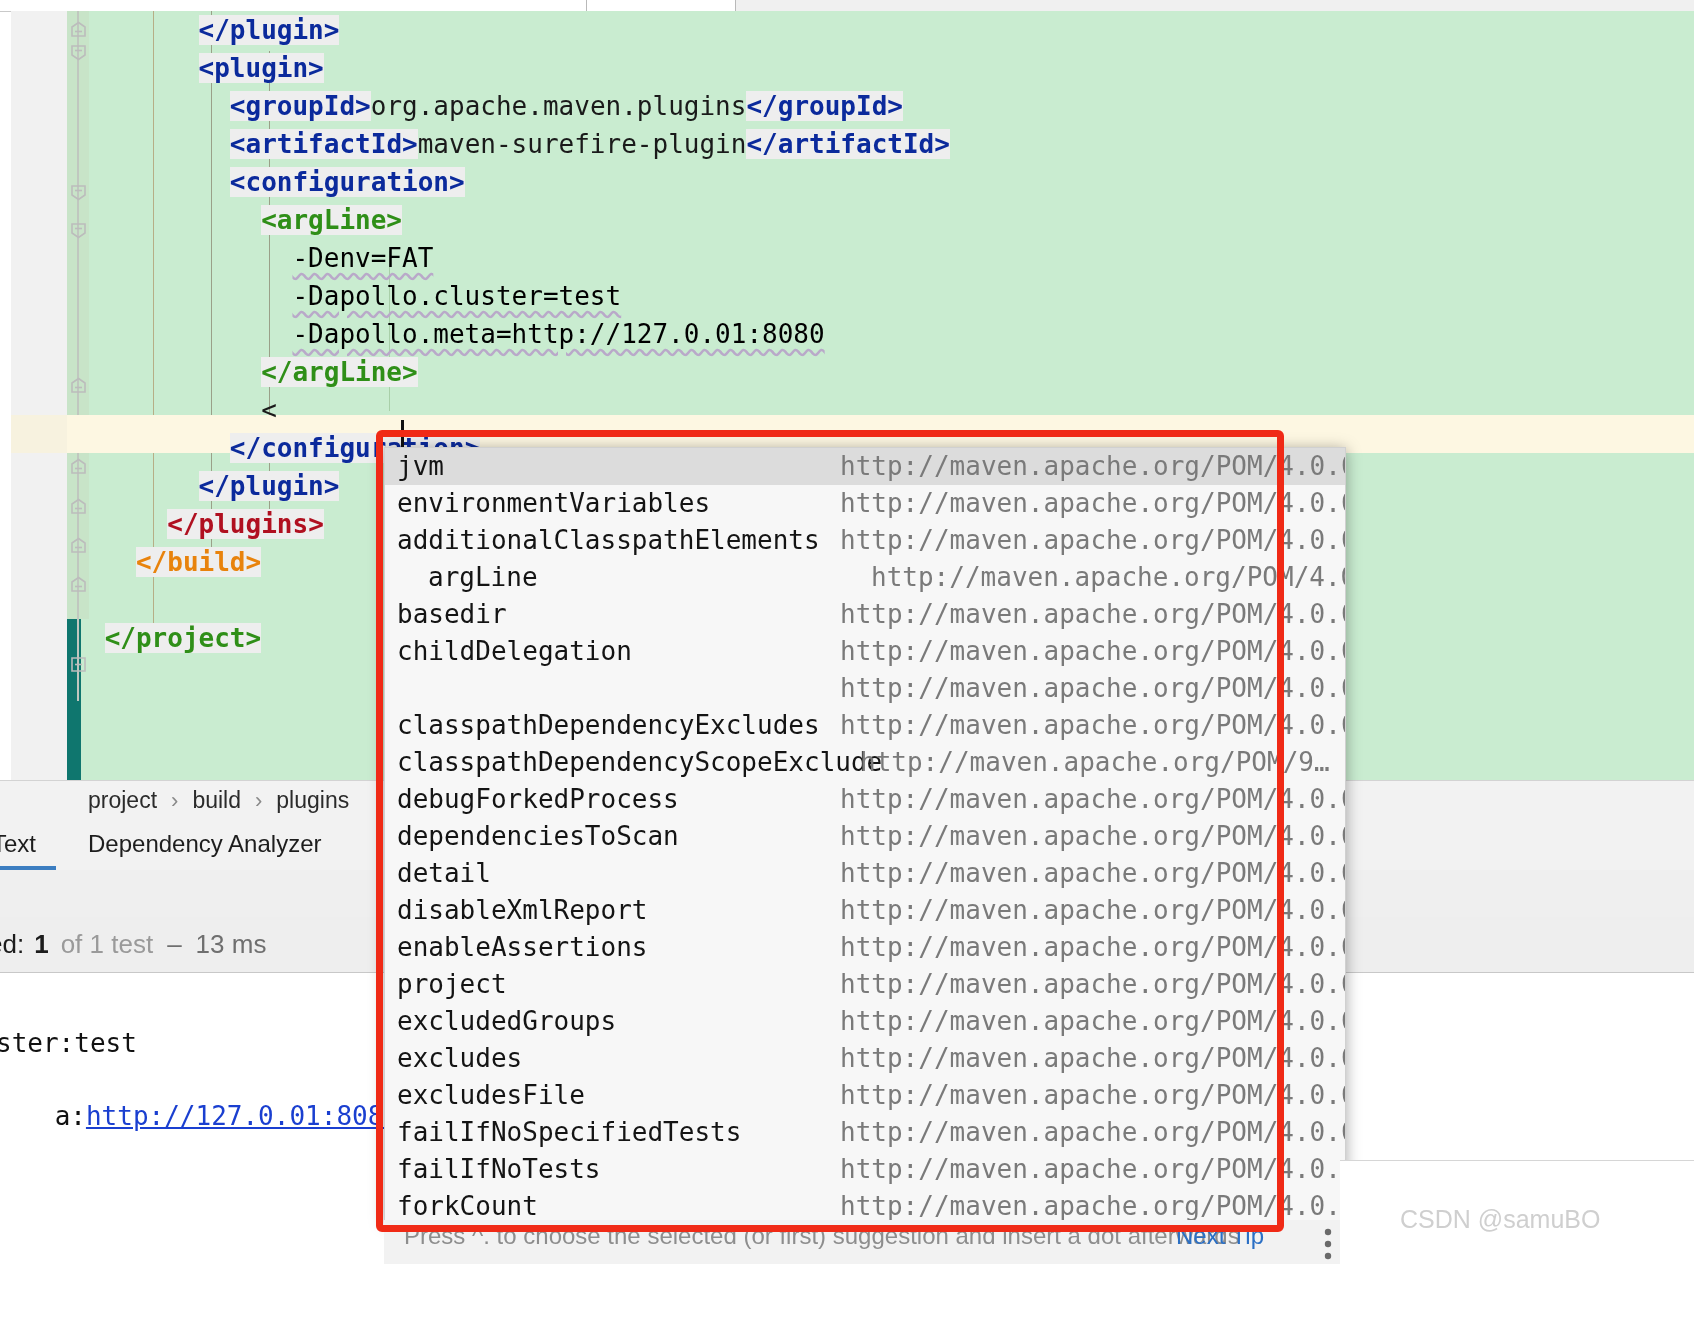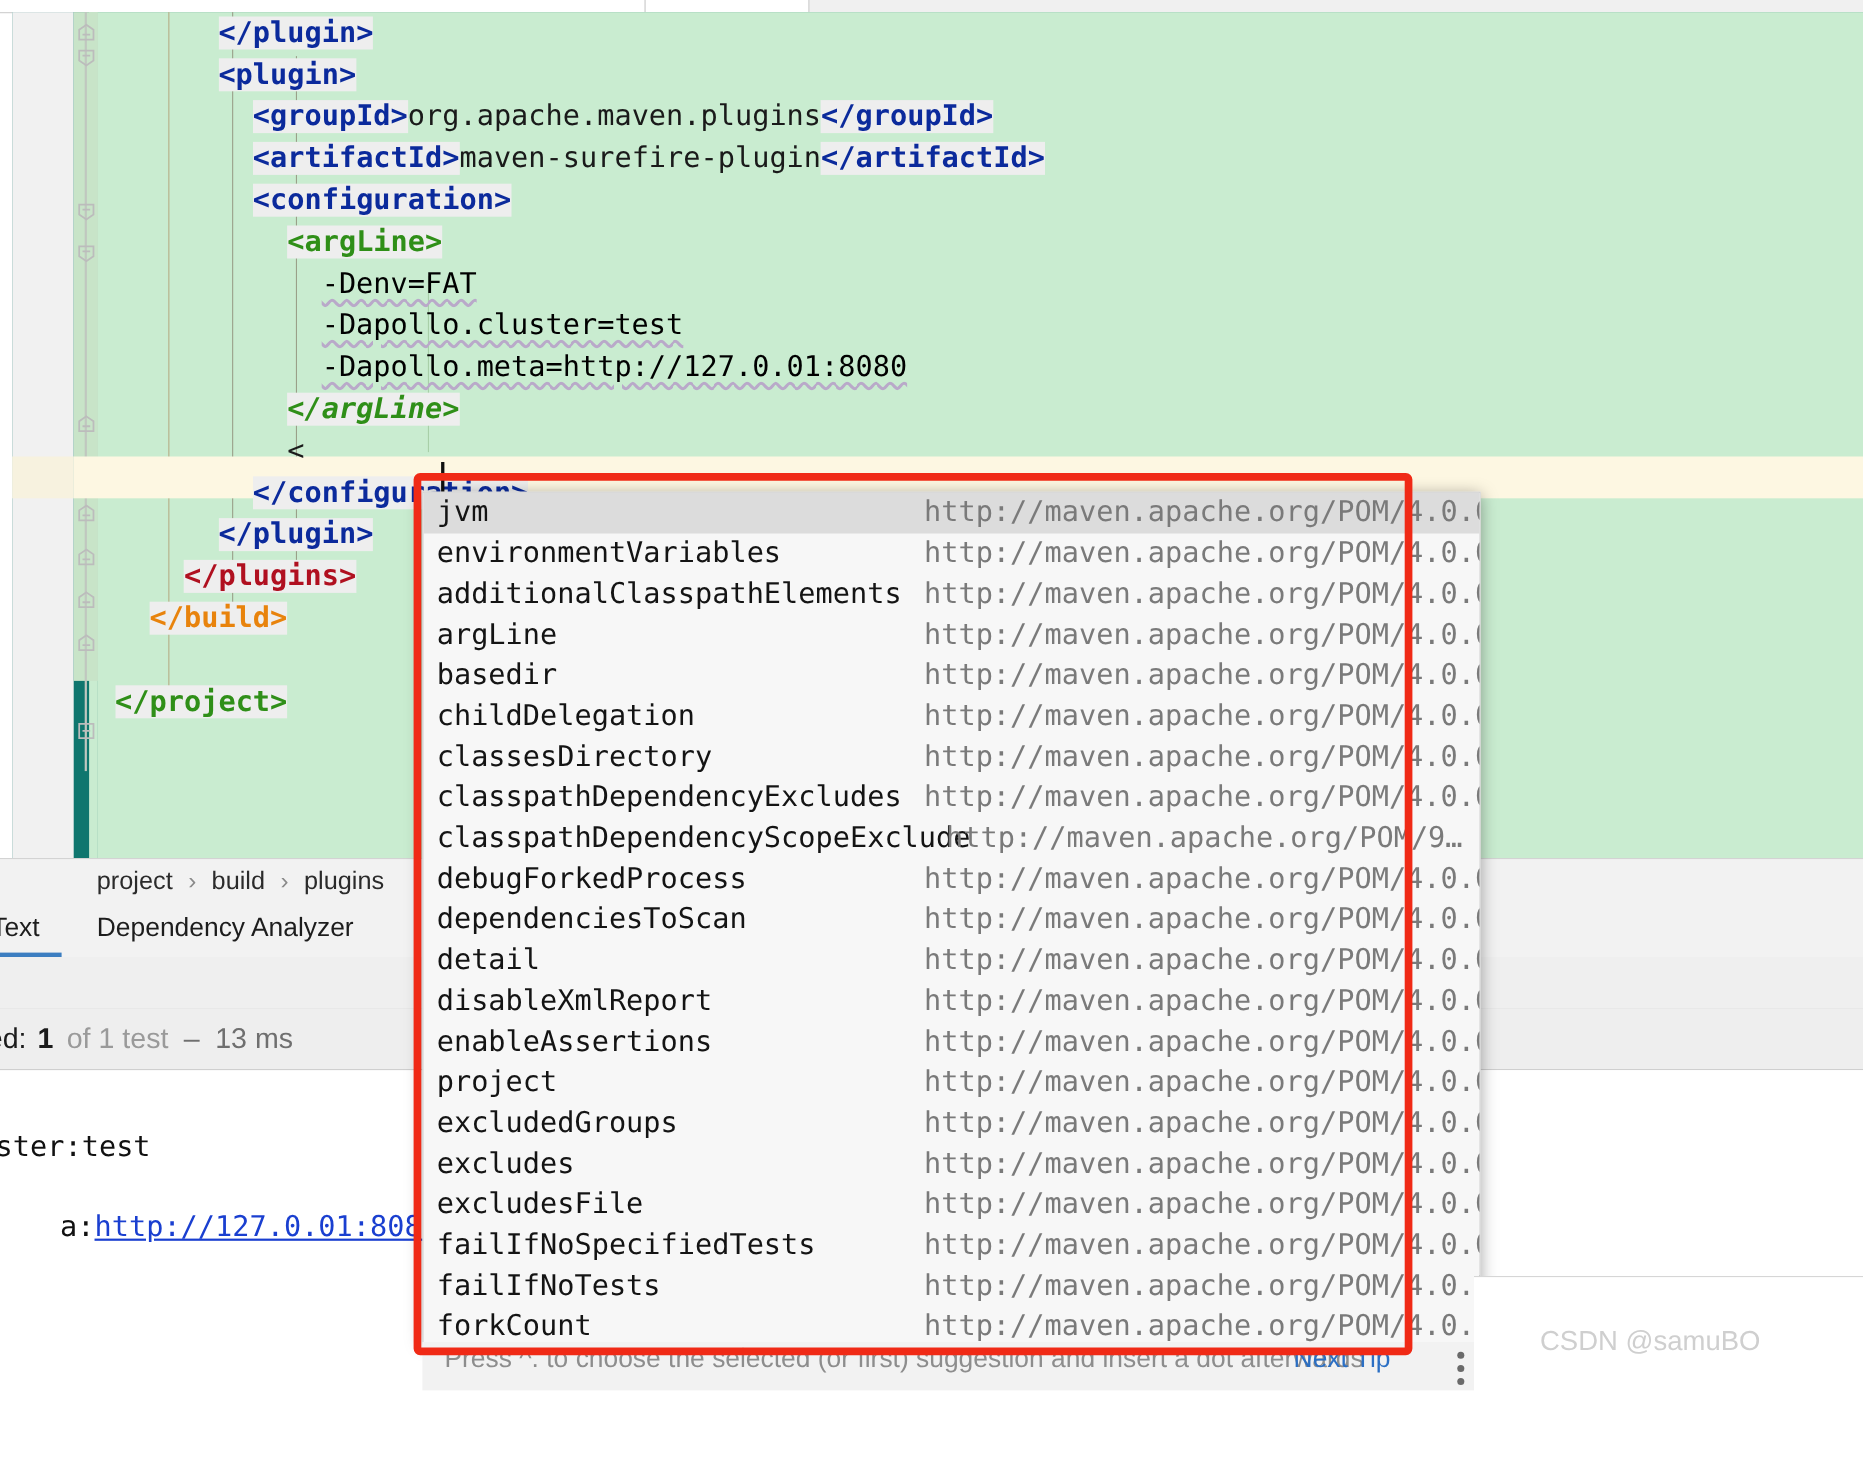--- a/index.html
+++ b/index.html
@@ -195,21 +195,21 @@
   <div id="codelines">
       <div class="cl" style="top: 0px; left: 187.55px;"><span class="br-b hl">&lt;/plugin&gt;</span></div>
       <div class="cl" style="top: 38px; left: 187.55px;"><span class="br-b hl">&lt;plugin&gt;</span></div>
       <div class="cl" style="top: 76px; left: 218.85px;"><span class="br-b hl">&lt;groupId&gt;</span><span class="txt">org.apache.maven.plugins</span><span class="br-b hl">&lt;/groupId&gt;</span></div>
       <div class="cl" style="top: 114px; left: 218.85px;"><span class="br-b hl">&lt;artifactId&gt;</span><span class="txt">maven-surefire-plugin</span><span class="br-b hl">&lt;/artifactId&gt;</span></div>
       <div class="cl" style="top: 152px; left: 218.85px;"><span class="br-b hl">&lt;configuration&gt;</span></div>
       <div class="cl" style="top: 190px; left: 250.15px;"><span class="br-g hl">&lt;argLine&gt;</span></div>
       <div class="cl" style="top: 228px; left: 281.45px;"><span class="typo">-Denv=FAT</span></div>
       <div class="cl" style="top: 266px; left: 281.45px;"><span class="typo">-Dapollo.cluster=test</span></div>
       <div class="cl" style="top: 304px; left: 281.45px;"><span class="typo">-Dapollo.meta=http://127.0.01:8080</span></div>
-      <div class="cl" style="top: 342px; left: 250.15px; font-style: italic;"><span class="br-g hl">&lt;/argLine&gt;</span></div>
+      <div class="cl" style="top: 342px; left: 250.15px;"><span class="br-g hl">&lt;/argLine&gt;</span></div>
       <div class="cl" style="top: 380px; left: 250.15px;"><span class="txt">&lt;</span></div>
       <div class="cl" style="top: 418px; left: 218.85px;"><span class="br-b hl">&lt;/configuration&gt;</span></div>
       <div class="cl" style="top: 456px; left: 187.55px;"><span class="br-b hl">&lt;/plugin&gt;</span></div>
       <div class="cl" style="top: 494px; left: 156.25px;"><span class="br-r hl">&lt;/plugins&gt;</span></div>
       <div class="cl" style="top: 532px; left: 124.95px;"><span class="br-o hl">&lt;/build&gt;</span></div>
       <div class="cl" style="top: 570px; left: 78px;"></div>
       <div class="cl" style="top: 608px; left: 93.65px;"><span class="br-g hl">&lt;/project&gt;</span></div>
     </div>
 
   <div id="caret" class="abs"></div>
@@ -258,34 +258,33 @@
       <span class="pns" style="left: 455px;">http://maven.apache.org/POM/4.0.0</span>
     </div>
     <div class="prow" style="top: 37px;">
       <span class="pname">environmentVariables</span>
       <span class="pns" style="left: 455px;">http://maven.apache.org/POM/4.0.0</span>
     </div>
     <div class="prow" style="top: 74px;">
       <span class="pname">additionalClasspathElements</span>
       <span class="pns" style="left: 455px;">http://maven.apache.org/POM/4.0.0</span>
     </div>
-    <div class="prow" style="top: 111px;">
+    <div class="prow" style="top: 111px; margin-left: 31px;">
       <span class="pname">argLine</span>
       <span class="pns" style="left: 455px;">http://maven.apache.org/POM/4.0.0</span>
     </div>
     <div class="prow" style="top: 148px;">
       <span class="pname">basedir</span>
       <span class="pns" style="left: 455px;">http://maven.apache.org/POM/4.0.0</span>
     </div>
     <div class="prow" style="top: 185px;">
       <span class="pname">childDelegation</span>
       <span class="pns" style="left: 455px;">http://maven.apache.org/POM/4.0.0</span>
     </div>
     <div class="prow" style="top: 222px;">
-      <span class="pname">classesDirectory</span>
       <span class="pns" style="left: 455px;">http://maven.apache.org/POM/4.0.0</span>
     </div>
     <div class="prow" style="top: 259px;">
       <span class="pname">classpathDependencyExcludes</span>
       <span class="pns" style="left: 455px;">http://maven.apache.org/POM/4.0.0</span>
     </div>
     <div class="prow" style="top: 296px;">
       <span class="pname">classpathDependencyScopeExclude</span>
       <span class="pns" style="left: 475px;">http://maven.apache.org/POM/9…</span>
     </div>

